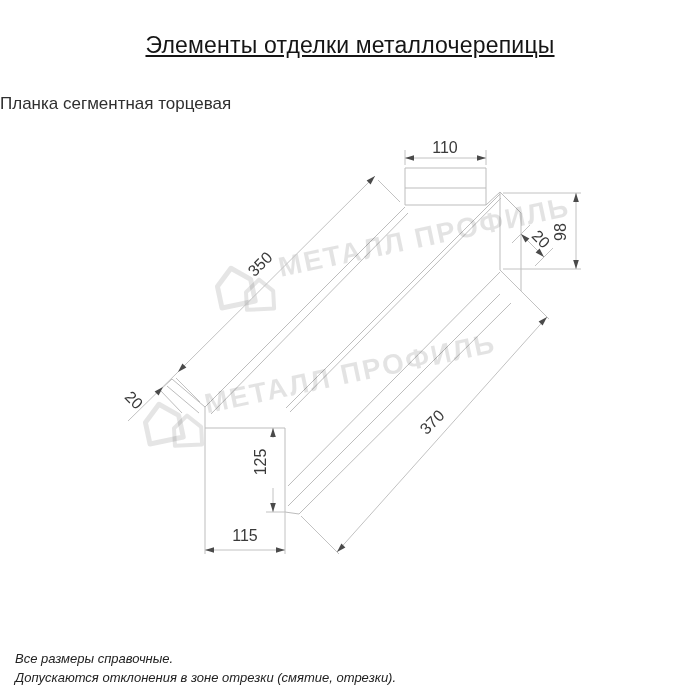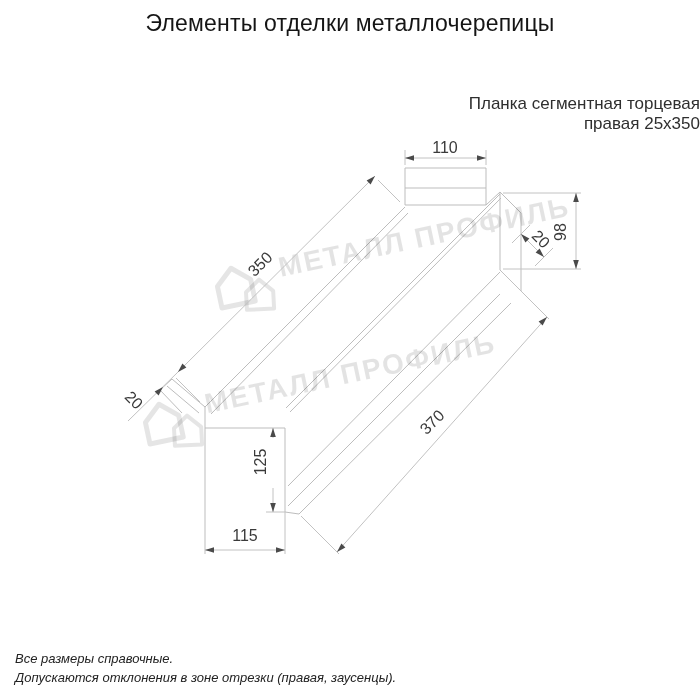--- a/index.html
+++ b/index.html
@@ -1,25 +1,25 @@
 <!DOCTYPE html>
 <html><head>
 <meta charset="utf-8">
 <style>
   html,body{margin:0;padding:0;background:#ffffff;}
   #stage{
     position:relative;width:700px;height:700px;background:#ffffff;overflow:hidden;
     font-family:"Liberation Sans", sans-serif;
   }
   .page-title{
-    position:absolute;top:10px;left:0;width:700px;text-align:center;
-    font-size:23px;color:#151515;letter-spacing:0.2px;
+    position:absolute;top:32px;left:0;width:700px;text-align:center;
+    font-size:23px;color:#151515;letter-spacing:0.2px;text-decoration:underline;
   }
   .product-subtitle{
-    position:absolute;top:94px;left:0;width:700px;text-align:right;
+    position:absolute;top:94px;left:0;width:700px;text-align:left;
     font-size:17px;line-height:20px;color:#2f2f2f;
   }
   .drawing-svg{position:absolute;top:0;left:0;}
   .footer-notes{
     position:absolute;left:15px;top:650px;width:660px;
     font-size:13px;line-height:18.5px;color:#222222;font-style:italic;
   }
   svg line, svg path.body{stroke:#bdbdbd;stroke-width:1;fill:none;}
   svg .dimline{stroke:#c2c2c2;stroke-width:1;fill:none;}
   svg .arrow{fill:#4a4a4a;stroke:none;}
@@ -30,21 +30,20 @@
 </style>
 </head>
 <body>
 
 <div id="stage">
 
   <div class="page-title">Элементы отделки металлочерепицы</div>
 
   <div class="product-subtitle">
     <div>Планка сегментная торцевая</div>
-    <div>правая 25х350</div>
   </div>
 
   <svg class="drawing-svg" width="700" height="700" viewBox="0 0 700 700" xmlns="http://www.w3.org/2000/svg">
 
     <g>
 
       <line x1="205" y1="407" x2="405" y2="207"></line>
       <line x1="211" y1="414" x2="408" y2="213"></line>
 
       <path class="body" d="M405,168 H486 V205 H405 Z"></path>
@@ -154,16 +153,16 @@
       <line class="dimline" x1="285" y1="512" x2="285" y2="554"></line>
       <line class="dimline" x1="205" y1="550" x2="285" y2="550"></line>
       <polygon class="arrow" points="205,550 214,547.2 214,552.8"></polygon>
       <polygon class="arrow" points="285,550 276,547.2 276,552.8"></polygon>
       <text class="dim" x="245" y="541" text-anchor="middle">115</text>
     </g>
   </svg>
 
   <div class="footer-notes">
     <div>Все размеры справочные.</div>
-    <div>Допускаются отклонения в зоне отрезки (правая, заусенцы).</div>
+    <div>Допускаются отклонения в зоне отрезки (смятие, отрезки).</div>
   </div>
 
 </div>
 
 </body></html>

